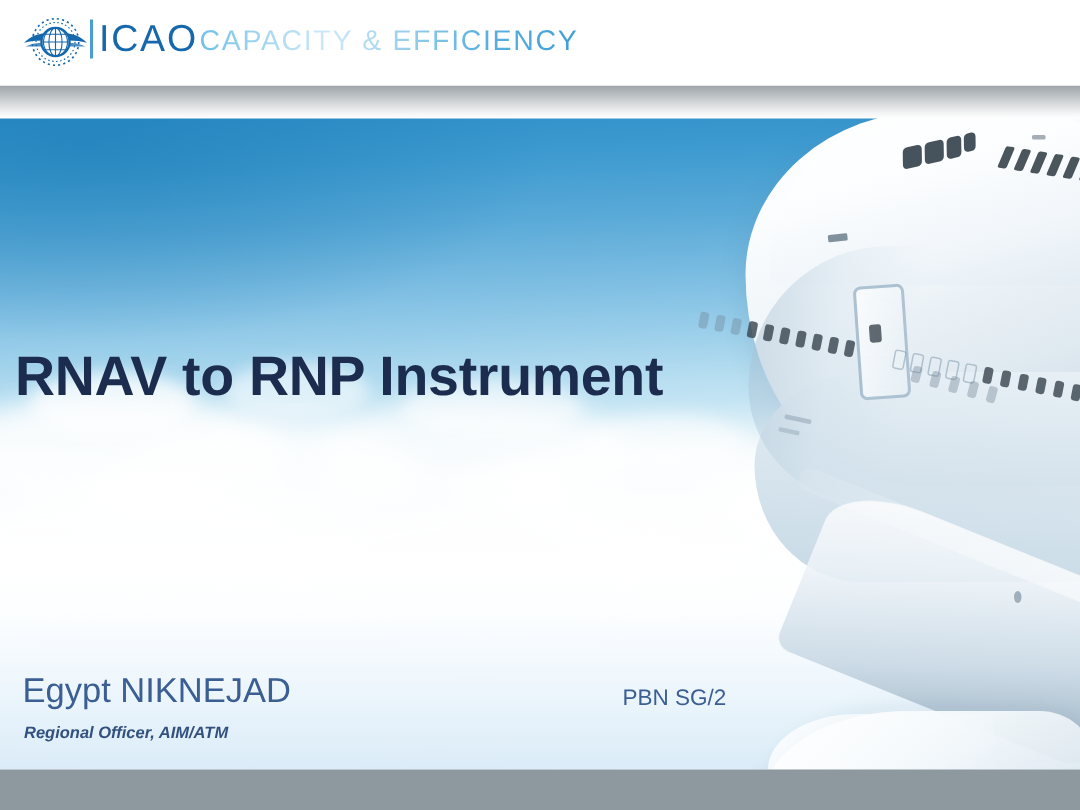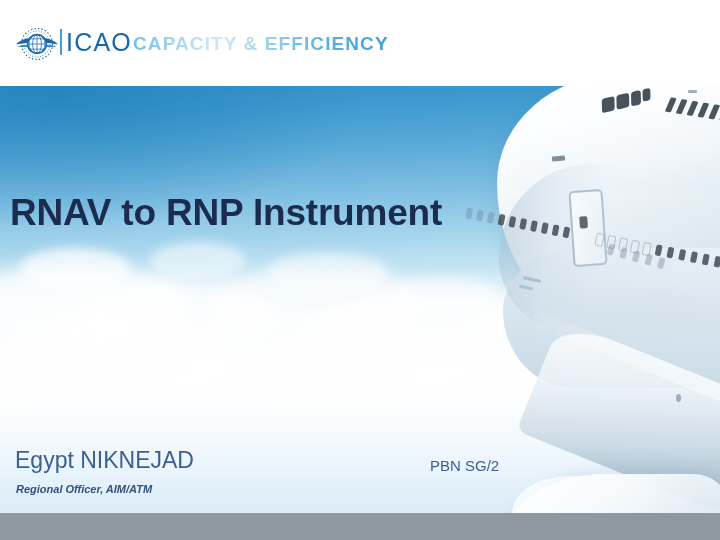--- a/index.html
+++ b/index.html
@@ -4,39 +4,39 @@
 <style>
   html,body{margin:0;padding:0;}
   body{
     width:720px;height:540px;overflow:hidden;background:#ffffff;
     font-family:"Liberation Sans", sans-serif;
   }
   .slide{position:relative;width:720px;height:540px;overflow:hidden;background:#fff;}
 
   
   .header{
-    position:absolute;left:0;top:16px;width:720px;height:70px;
+    position:absolute;left:0;top:0;width:720px;height:57px;
     background:#ffffff;z-index:40;
   }
   .logo-mark{
     position:absolute;left:14px;top:9px;width:46px;height:38px;
   }
   .divider-bar{
     position:absolute;left:60px;top:13px;width:2px;height:26px;
     background:#4b9bd4;
   }
   .icao-word{
     position:absolute;left:66px;top:13px;
     font-size:25px;letter-spacing:1.2px;color:#1668ad;
     font-family:"Liberation Sans", sans-serif;font-weight:400;
     line-height:26px;
   }
   .tagline{
     position:absolute;left:133px;top:17px;
-    font-size:19px;letter-spacing:1.1px;font-weight:700;
+    font-size:19px;letter-spacing:1.1px;font-weight:400;
     line-height:22px;
     background:linear-gradient(90deg,#6fc0e8 0%,#a6d8f0 18%,#cfe9f7 34%,#9ed2ee 52%,#5cb2e0 74%,#3d9fd6 100%);
     -webkit-background-clip:text;background-clip:text;
     -webkit-text-fill-color:transparent;color:#74c2e9;
   }
 
   
   .grey-band{
     position:absolute;left:0;top:57px;width:720px;height:22px;
     background:linear-gradient(180deg,#9ea4a8 0%,#b9bec1 28%,#d8dbdd 56%,#f2f3f4 82%,#ffffff 100%);
@@ -170,33 +170,33 @@
   }
 
   
   .title{
     position:absolute;left:10px;top:190px;width:560px;z-index:20;
     color:#1b2c4e;
     font-size:37px;font-weight:bold;line-height:46px;
     letter-spacing:-.2px;
     font-family:"Liberation Sans", sans-serif;
   }
-  .title .ln{display:block;}
+  .title .ln{display:block;margin-top:38px;}
 
   
   .author{
     position:absolute;left:15px;top:447px;z-index:20;
     color:#3b5f93;font-size:23px;font-weight:400;line-height:27px;
   }
   .author-sub{
     position:absolute;left:16px;top:482px;z-index:20;
     color:#33517e;font-size:11px;font-style:italic;font-weight:bold;line-height:14px;
   }
   .event{
-    position:absolute;left:430px;top:456px;z-index:20;
+    position:absolute;left:415px;top:456px;z-index:20;
     color:#3b5f93;font-size:15px;font-weight:400;line-height:19px;
   }
   .event-sub{
     position:absolute;left:415px;top:481px;z-index:20;
     color:#2f4d79;font-size:12px;font-style:italic;font-weight:bold;line-height:16px;
   }
 
   
   .bottom-bar{
     position:absolute;left:0;top:513px;width:720px;height:27px;

